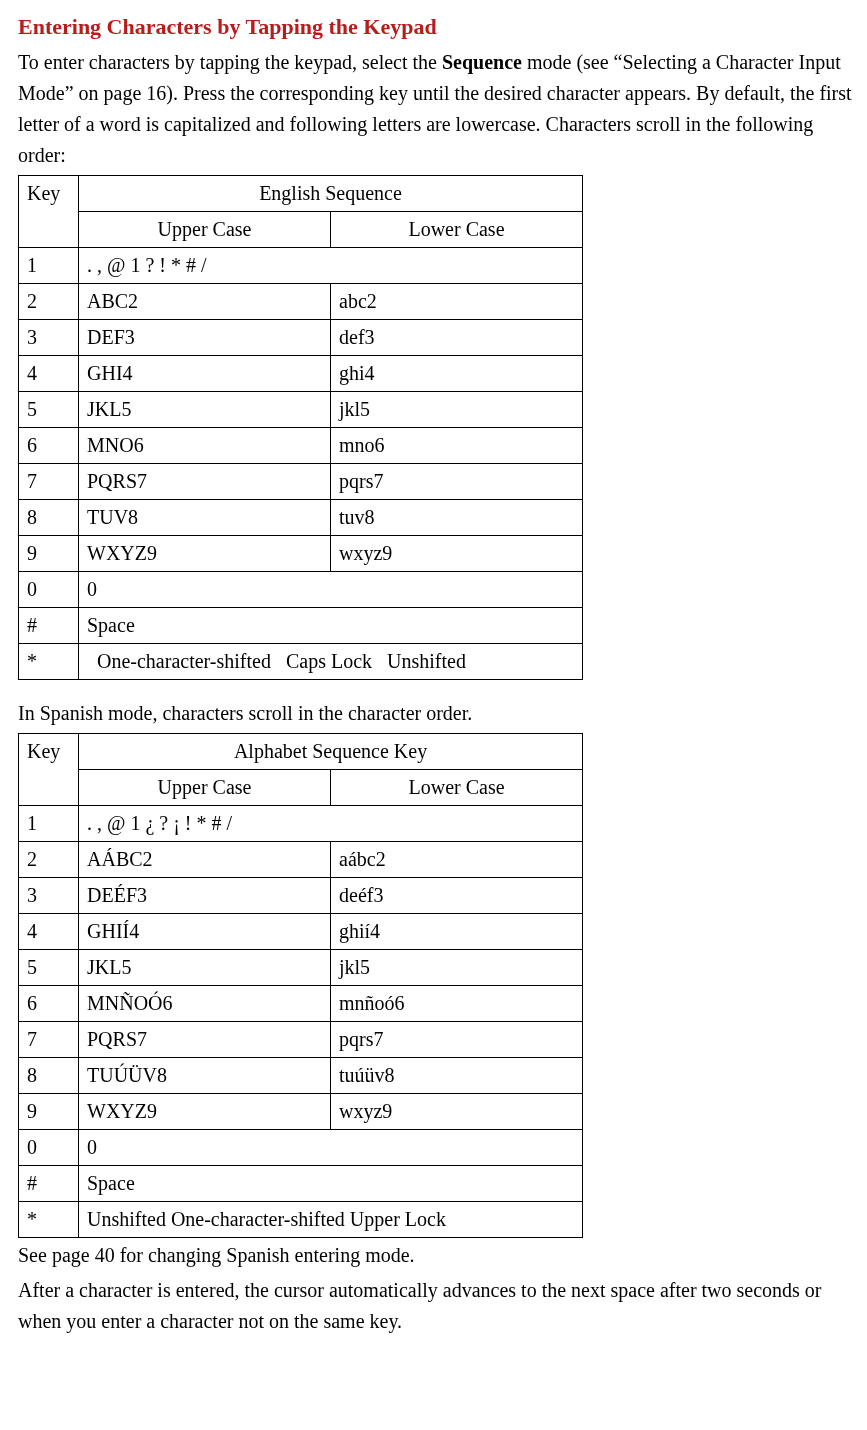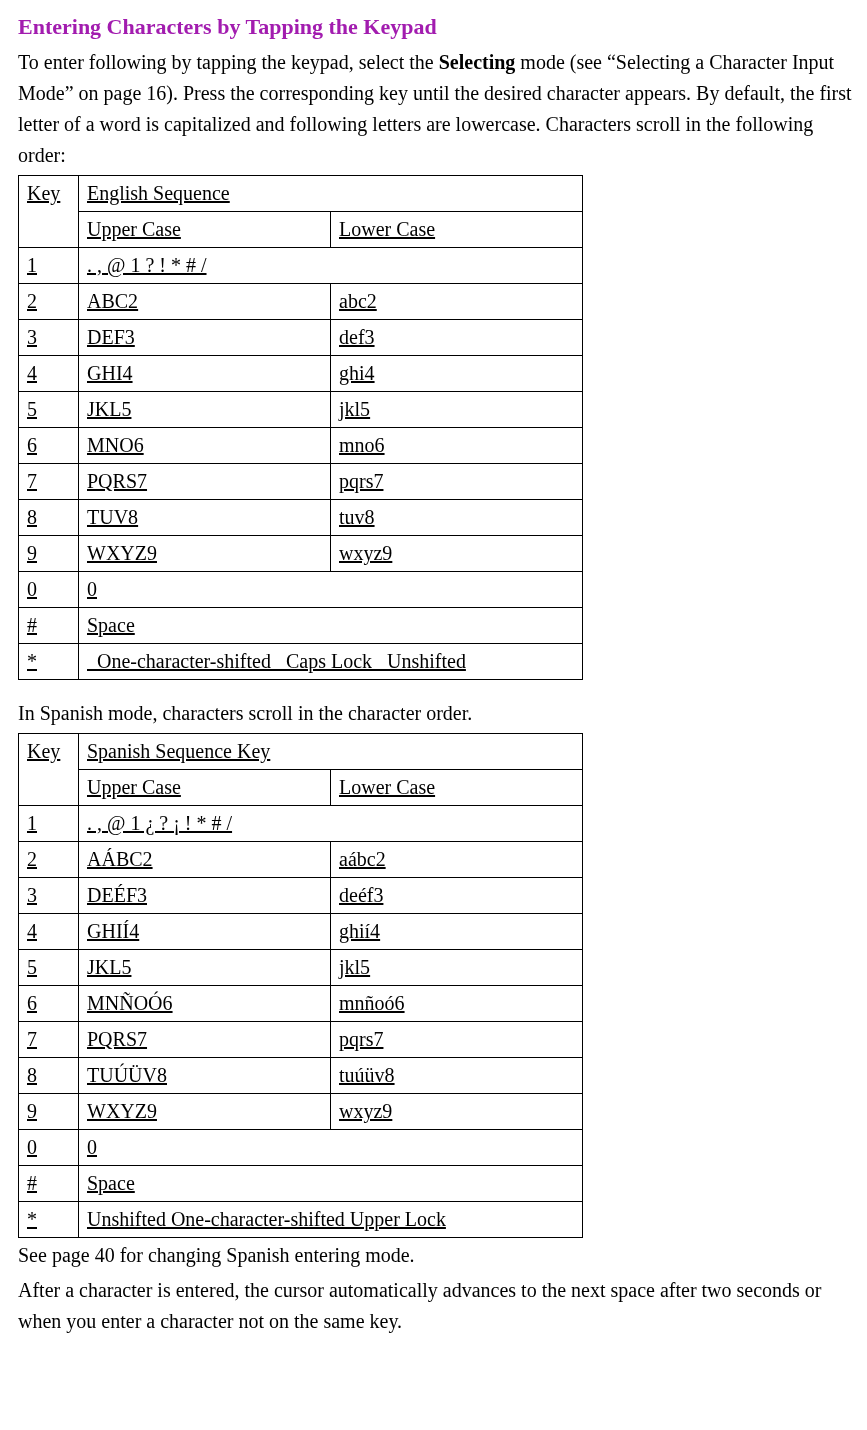--- a/index.html
+++ b/index.html
@@ -6,63 +6,62 @@
       font-family: "Century", "Georgia", serif;
       font-size: 20px;
       line-height: 1.5;
       color: #000;
       max-width: 867px;
       margin: 0;
       padding: 10px 12px 0 18px;
       box-sizing: border-box;
     }
     h2.red-heading {
-      color: #a21caf;
+      color: #b91c1c;
       font-weight: bold;
       font-size: 22px;
       margin: 0 0 4px 0;
     }
     p.body {
       margin: 0 0 4px 0;
       line-height: 1.55;
     }
     .bold { font-weight: bold; }
     table.seq {
       border-collapse: collapse;
       margin: 2px 0 18px 0;
       width: 565px;
       table-layout: fixed;
-      text-decoration: underline;
     }
     table.seq th, table.seq td {
       border: 1px solid #000;
       padding: 2px 8px 3px 8px;
       vertical-align: top;
       font-weight: normal;
       text-align: left;
       font-size: 20px;
       height: 26px;
     }
-    table.seq th { }
+    table.seq th { text-align: center; }
     col.key-col { width: 60px; }
     col.seq-col { width: 252px; }
     .page-num {
       text-align: center;
       font-size: 18px;
       margin-top: 90px;
       font-family: "Century", "Georgia", serif;
     }
   </style>
 </head>
 <body>
 
 <h2 class="red-heading">Entering Characters by Tapping the Keypad</h2>
 
 <p class="body">
-  <span>To enter following by tapping the keypad, select the </span><span class="bold">Selecting</span><span> mode (see “Selecting a Character Input Mode” on page 16). Press the corresponding key until the desired character appears. By default, the first letter of a word is capitalized and following letters are lowercase. Characters scroll in the following order:</span>
+  <span>To enter characters by tapping the keypad, select the </span><span class="bold">Sequence</span><span> mode (see “Selecting a Character Input Mode” on page 16). Press the corresponding key until the desired character appears. By default, the first letter of a word is capitalized and following letters are lowercase. Characters scroll in the following order:</span>
 </p>
 
 <table class="seq">
   <colgroup>
       <col class="key-col">
       <col class="seq-col">
       <col class="seq-col">
     </colgroup>
   <tbody>
       <tr>
@@ -138,21 +137,21 @@
 
 <table class="seq" style="margin-bottom:2px;">
   <colgroup>
       <col class="key-col">
       <col class="seq-col">
       <col class="seq-col">
     </colgroup>
   <tbody>
       <tr>
     <td rowspan="2">Key</td>
-    <th colspan="2">Spanish Sequence Key</th>
+    <th colspan="2">Alphabet Sequence Key</th>
   </tr>
   <tr>
     <th>Upper Case</th>
     <th>Lower Case</th>
   </tr>
   </tbody>
     <tbody>
       <tr>
         <td>1</td>
         <td colspan="2">. , @ 1 ¿ ? ¡ ! * # /</td>

